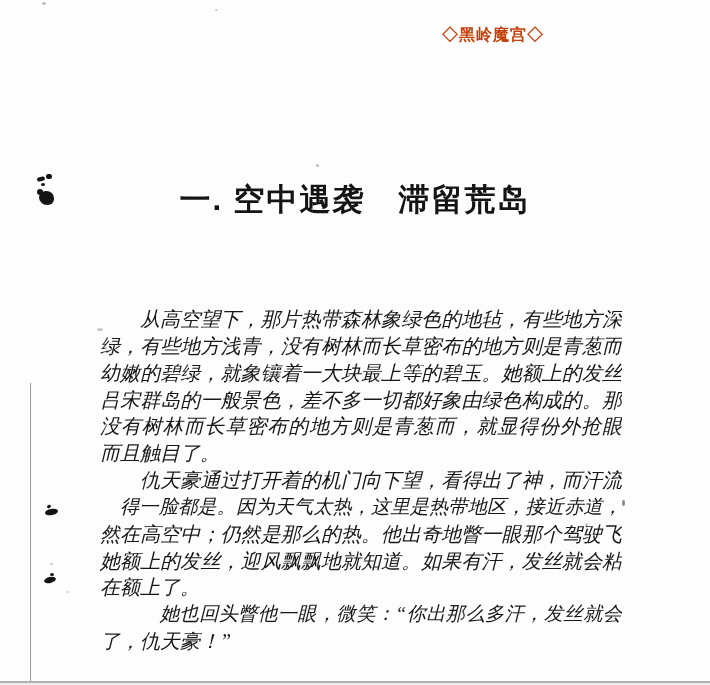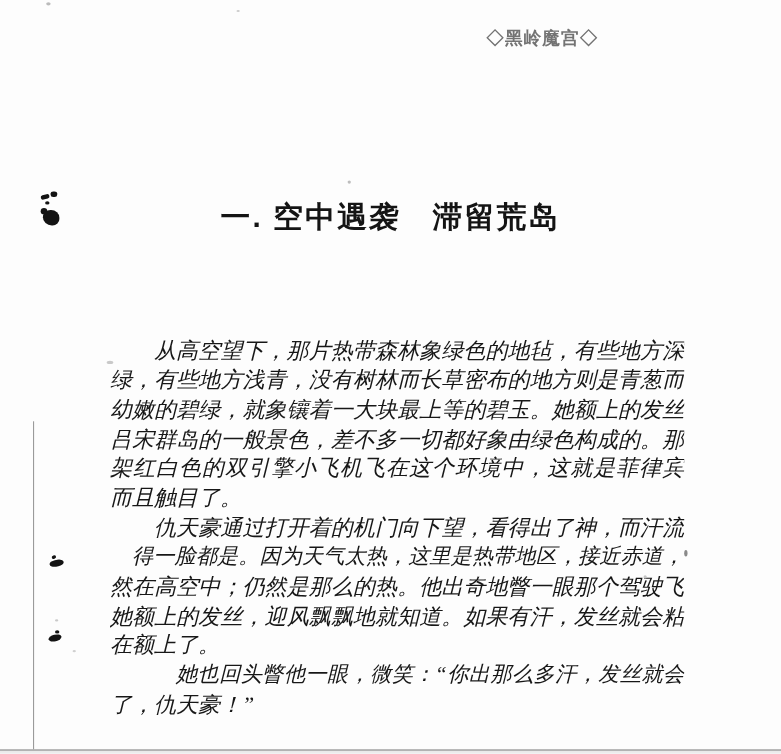--- a/index.html
+++ b/index.html
@@ -5,29 +5,29 @@
   html,body{margin:0;padding:0;background:#e9e9e9;}
   .page{
     position:relative;width:710px;height:685px;margin:0 auto;
     background:#fdfdfd;overflow:hidden;
     font-family:"Liberation Serif",serif;color:#161616;
   }
   
   .running-header{
     position:absolute;top:25px;right:166px;
     font-family:"Liberation Sans",sans-serif;
-    font-size:16px;font-weight:bold;color:#737373;letter-spacing:1px;
+    font-size:16px;font-weight:bold;color:#c2410c;letter-spacing:1px;
     white-space:nowrap;
   }
   
   .chapter-title{
     position:absolute;top:179px;left:0;width:100%;
     text-align:center;
     font-family:"Liberation Sans",sans-serif;
-    font-size:27px;font-weight:bold;color:#141414;letter-spacing:2px;
+    font-size:31px;font-weight:bold;color:#141414;letter-spacing:2px;
     white-space:nowrap;
   }
   
   .body-text{
     position:absolute;left:100px;top:306px;width:522px;
     font-size:20px;color:#171717;font-style:italic;
   }
   .line{
     height:26.85px;line-height:26.85px;overflow:hidden;
     text-align:justify;text-align-last:justify;
@@ -76,21 +76,21 @@
 
   <div class="running-header">◇黑岭魔宫◇</div>
 
   <div class="chapter-title">一. 空中遇袭　滞留荒岛</div>
 
   <div class="body-text">
     <div class="line indent">从高空望下，那片热带森林象绿色的地毡，有些地方深</div>
     <div class="line">绿，有些地方浅青，没有树林而长草密布的地方则是青葱而</div>
     <div class="line">幼嫩的碧绿，就象镶着一大块最上等的碧玉。她额上的发丝</div>
     <div class="line">吕宋群岛的一般景色，差不多一切都好象由绿色构成的。那</div>
-    <div class="line">架红白色的双引擎小飞机飞在这个环境中，这就是菲律宾</div>
+    <div class="line">没有树林而长草密布的地方则是青葱而，就显得份外抢眼</div>
     <div class="line noju">而且触目了。</div>
     <div class="line indent">仇天豪通过打开着的机门向下望，看得出了神，而汗流</div>
     <div class="line tight">得一脸都是。因为天气太热，这里是热带地区，接近赤道，虽</div>
     <div class="line">然在高空中；仍然是那么的热。他出奇地瞥一眼那个驾驶飞</div>
     <div class="line">她额上的发丝，迎风飘飘地就知道。如果有汗，发丝就会粘</div>
     <div class="line noju">在额上了。</div>
     <div class="line indent tight">她也回头瞥他一眼，微笑：“你出那么多汗，发丝就会粘</div>
     <div class="line noju">了，仇天豪！”</div>
   </div>
 

